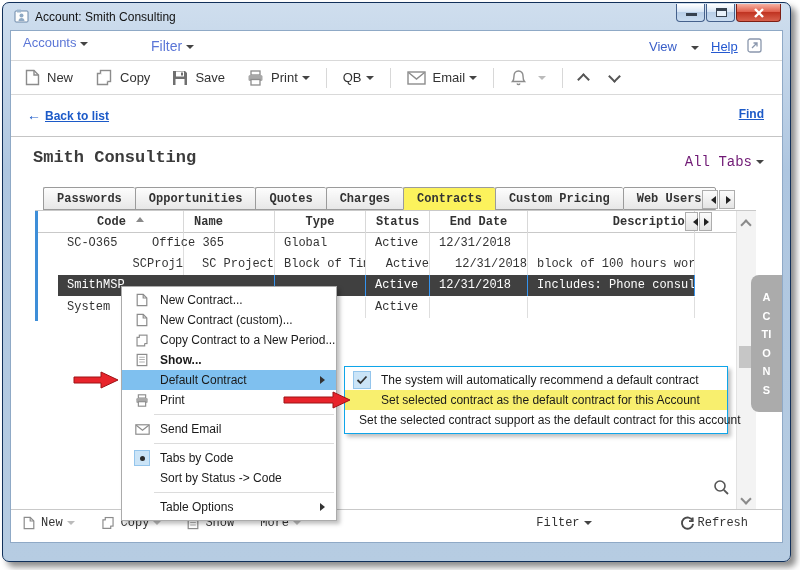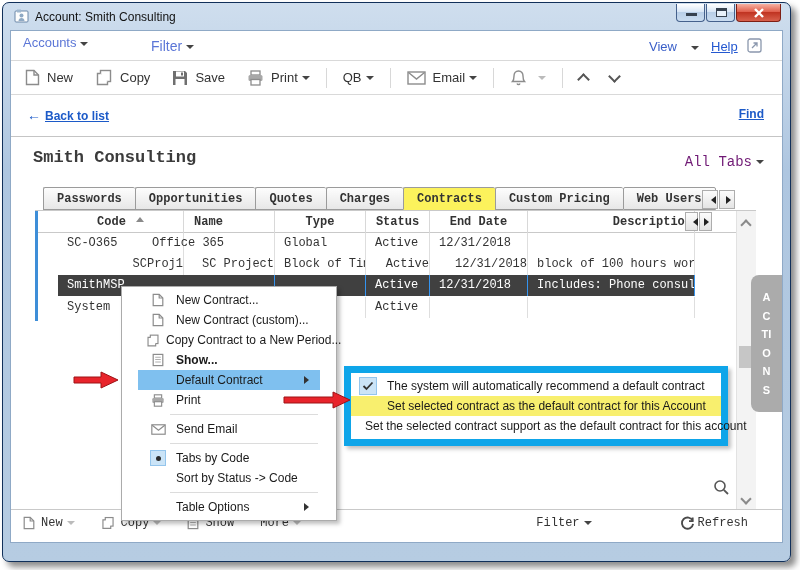--- a/index.html
+++ b/index.html
@@ -121,37 +121,37 @@
   .bb-refresh svg { margin-right:3px; }
 
   
   .actions-tab { position:absolute; right:0px; top:244px; width:31px; height:137px; background:#ababab;
     border-radius:8px 0 0 8px; display:flex; align-items:center; justify-content:center; cursor:pointer; }
   .actions-tab span { width:12px; font-size:11px; font-weight:bold; color:#fff; line-height:18.5px;
     word-break:break-all; text-align:center; letter-spacing:0; }
 
   
   .cmenu { position:absolute; left:110px; top:255px; width:216px; background:#fff;
-    border:1px solid #ababab; box-shadow:3px 3px 4px rgba(0,0,0,.25); padding:3px 16px; z-index:20; }
+    border:1px solid #ababab; box-shadow:3px 3px 4px rgba(0,0,0,.25); padding:3px 0; z-index:20; }
   .mi { height:20px; display:flex; align-items:center; font-size:12px; color:#1a1a1a;
     cursor:pointer; position:relative; padding-left:8px; }
   .mi-ic { width:24px; display:flex; justify-content:center; }
   .mi-label { margin-left:6px; white-space:nowrap; }
   .mi.bold .mi-label { font-weight:bold; }
   .mi.hl { background:#7fc0ef; }
   .mi .sub-arr { position:absolute; right:7px; top:6px; width:0; height:0;
     border:4px solid transparent; border-left:5px solid #333; }
   .msep { height:1px; background:#dcdcdc; margin:4px 2px 4px 32px; }
   .radio-box { width:16px; height:16px; background:#cbe4f7; border:1px solid #94c5ec;
     display:flex; align-items:center; justify-content:center; }
   .radio-box i { width:5px; height:5px; border-radius:50%; background:#2b2b2b; }
 
   
   .smenu { position:absolute; left:333px; top:335px; width:384px; background:#fff;
-    border:7px solid #0ea5e9; box-shadow:3px 3px 4px rgba(0,0,0,.25); padding:3px 0; z-index:21; }
+    border:1px solid #0ea5e9; box-shadow:3px 3px 4px rgba(0,0,0,.25); padding:3px 0; z-index:21; }
   .smi { height:20px; display:flex; align-items:center; font-size:12px; color:#1a1a1a;
     cursor:pointer; padding-left:6px; }
   .smi-gutter { width:22px; display:flex; justify-content:center; }
   .smi-label { margin-left:8px; white-space:nowrap; }
   .smi.yellow { background:#f8ef6e; }
   .checkbox { width:18px; height:18px; background:#cbe4f7; border:1px solid #94c5ec;
     display:flex; align-items:center; justify-content:center; }
 
   
   .red-arrow { position:absolute; z-index:30; }

